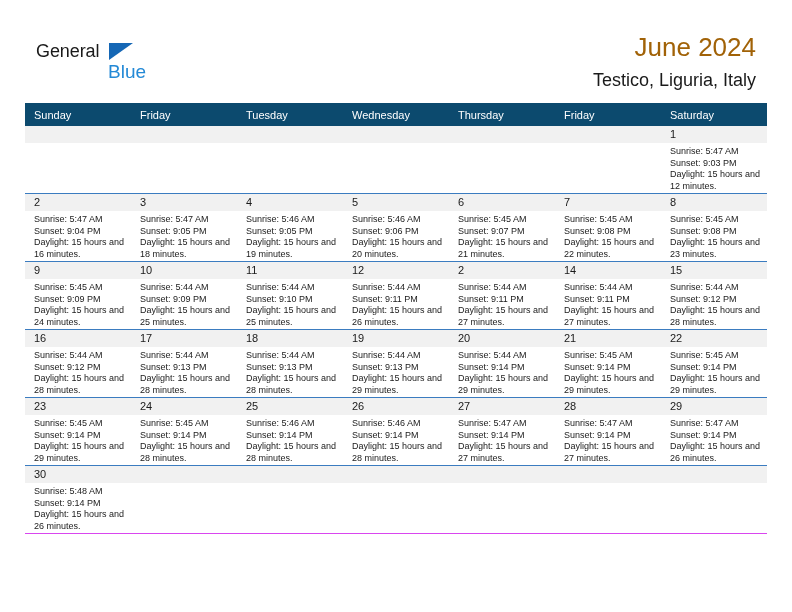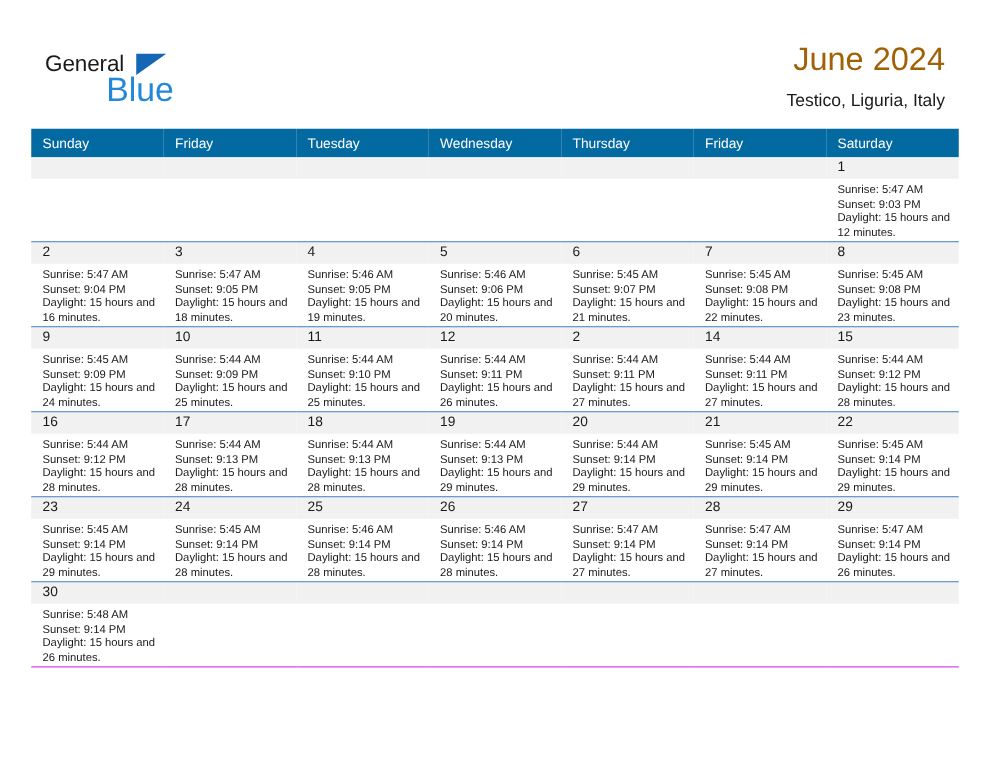--- a/index.html
+++ b/index.html
@@ -53,62 +53,62 @@
     position: absolute;
     left: 73px;
     top: 3px;
     width: 0;
     height: 0;
     border-left: 24px solid #1567b5;
     border-bottom: 17px solid transparent;
   }
   .logo-blue {
     position: absolute;
-    left: 49px;
+    left: 72px;
     top: 21px;
-    font-size: 27px;
+    font-size: 19px;
     line-height: 22px;
     color: #2389d6;
     font-family: "Liberation Sans", sans-serif;
   }
 
   .title-block {
     position: absolute;
     right: 36px;
     top: 32px;
     text-align: right;
   }
   .cal-title {
     font-size: 26px;
     line-height: 31px;
     color: #a16207;
     font-weight: normal;
     margin: 0;
     white-space: nowrap;
   }
   .cal-subtitle {
-    font-size: 14px;
+    font-size: 18px;
     line-height: 18px;
     color: #1a1a1a;
     margin: 8px 0 0 0;
     white-space: nowrap;
   }
 
   
   .calendar {
     position: absolute;
     left: 25px;
     top: 103px;
     width: 742px;
     border-collapse: collapse;
     table-layout: fixed;
   }
 
   .calendar th {
-    background: #0369a1;
+    background: #0c4a6e;
     color: #ffffff;
     font-size: 11px;
     font-weight: normal;
     text-align: left;
     padding: 5px 0 5px 9px;
     height: 13px;
     border: none;
     vertical-align: middle;
   }
 

